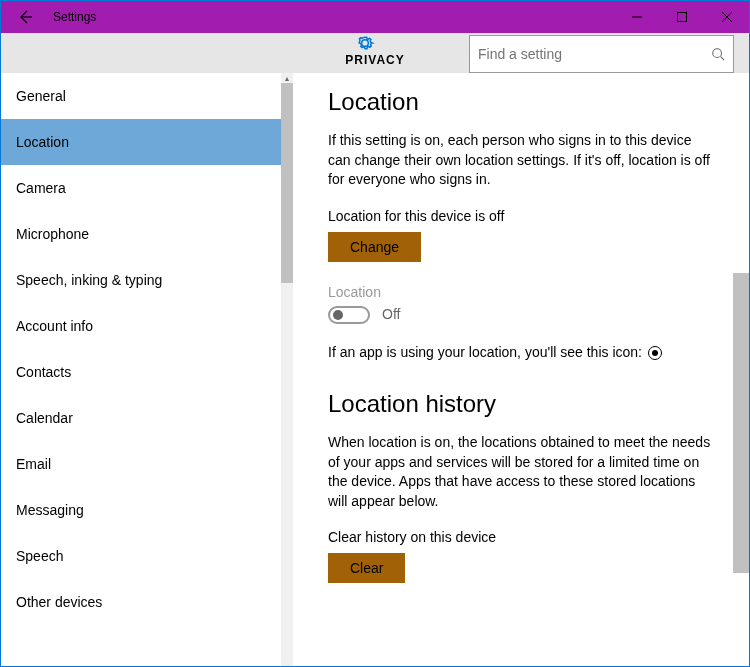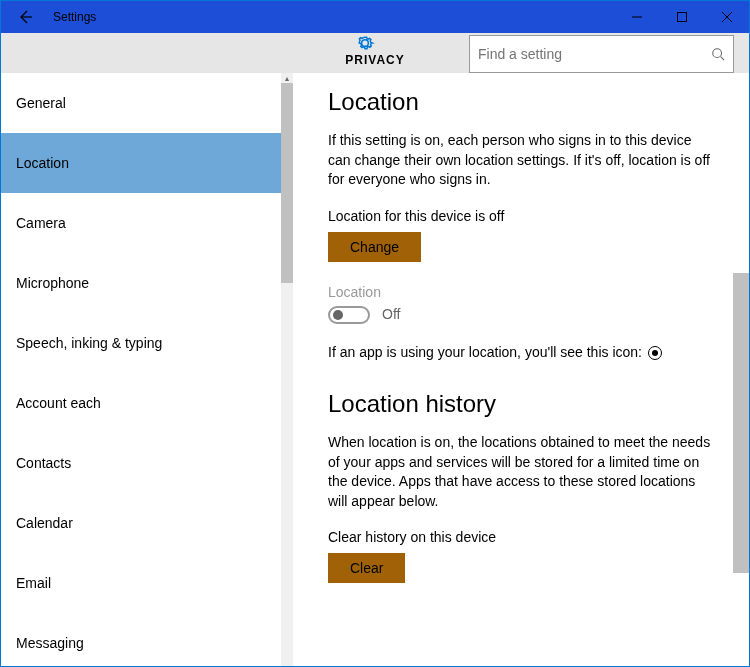--- a/index.html
+++ b/index.html
@@ -1,34 +1,34 @@
 <!DOCTYPE html>
 <html><head>
   <meta charset="utf-8">
   <style>
     * { margin: 0; padding: 0; box-sizing: border-box; font-family: "Segoe UI", sans-serif; }
     body { width: 750px; height: 667px; background: #fff; overflow: hidden; border: 1px solid #0078d7; }
-    .titlebar { height: 32px; background: #1d4ed8; display: flex; align-items: center; position: relative; }
+    .titlebar { height: 32px; background: #a21caf; display: flex; align-items: center; position: relative; }
     .back-btn { width: 48px; height: 32px; display: flex; align-items: center; justify-content: center; cursor: pointer; }
     .titlebar-title { font-size: 12px; color: #000; margin-left: 4px; }
     .win-controls { position: absolute; right: 0; top: 0; display: flex; }
     .win-btn { width: 45px; height: 32px; display: flex; align-items: center; justify-content: center; cursor: pointer; }
     .header { height: 40px; background: #e6e6e6; display: flex; align-items: center; padding: 0 15px; position: relative; flex-direction: column; }
     .gear-icon { width: 20px; height: 20px; margin-right: 20px; color: #0078d7; }
     .header-title { font-size: 12px; font-weight: 600; letter-spacing: 1px; }
     .search-box { position: absolute; right: 15px; top: 2px; width: 265px; height: 30px; border: 1px solid #999; background: #fff; display: flex; align-items: center; padding: 18px 8px; }
     .search-input { flex: 1; border: none; outline: none; font-size: 14px; color: #666; }
     .search-icon { width: 14px; height: 14px; color: #666; }
     .content-area { display: flex; height: calc(100% - 72px); }
     .sidebar { width: 292px; background: #fff; position: relative; border-right: 0; }
     .sidebar-scroll { position: absolute; right: 0; top: 0; width: 12px; height: 100%; background: #f0f0f0; }
     .scroll-thumb { width: 12px; height: 200px; background: #c0c0c0; position: absolute; top: 10px; }
     .scroll-arrow-up { width: 12px; height: 10px; display:flex; align-items:center; justify-content:center; font-size:8px; color:#666; }
     .sidebar-items { width: 280px; }
-    .sidebar-item { height: 60px; display: flex; align-items: center; padding-left: 15px; font-size: 14px; color: #000; cursor: pointer; border-bottom: 0; }
+    .sidebar-item { height: 46px; display: flex; align-items: center; padding-left: 15px; font-size: 14px; color: #000; cursor: pointer; border-bottom: 0; }
     .sidebar-item.selected { background: #6ea8d9; color: #000; }
     .main { flex: 1; padding: 10px 35px 20px 35px; overflow-y: auto; position: relative; }
     .main-scroll { position: absolute; right: 0; top: 0; width: 16px; height: 100%; }
     .main-scroll-thumb { width: 16px; height: 300px; background: #c0c0c0; position: absolute; top: 200px; right:0; }
     .section-title { font-size: 24px; font-weight: 400; margin-bottom: 15px; margin-top: 5px; }
     .body-text { font-size: 14px; color: #000; line-height: 1.4; margin-bottom: 18px; }
     .label-text { font-size: 14px; color: #000; margin-bottom: 8px; }
     .btn { background: #a16207; border: none; padding: 7px 22px; font-size: 14px; cursor: pointer; margin-bottom: 22px; }
     .toggle-row { display: flex; gap: 12px; margin-bottom: 20px; }
     .toggle { width: 42px; height: 18px; border: 2px solid #999; border-radius: 10px; position: relative; cursor: pointer; background: #fff; }
@@ -95,21 +95,21 @@
         <div class="sidebar-item">
           <span>Camera</span>
         </div>
         <div class="sidebar-item">
           <span>Microphone</span>
         </div>
         <div class="sidebar-item">
           <span>Speech, inking &amp; typing</span>
         </div>
         <div class="sidebar-item">
-          <span>Account each</span>
+          <span>Account info</span>
         </div>
         <div class="sidebar-item">
           <span>Contacts</span>
         </div>
         <div class="sidebar-item">
           <span>Calendar</span>
         </div>
         <div class="sidebar-item">
           <span>Email</span>
         </div>

